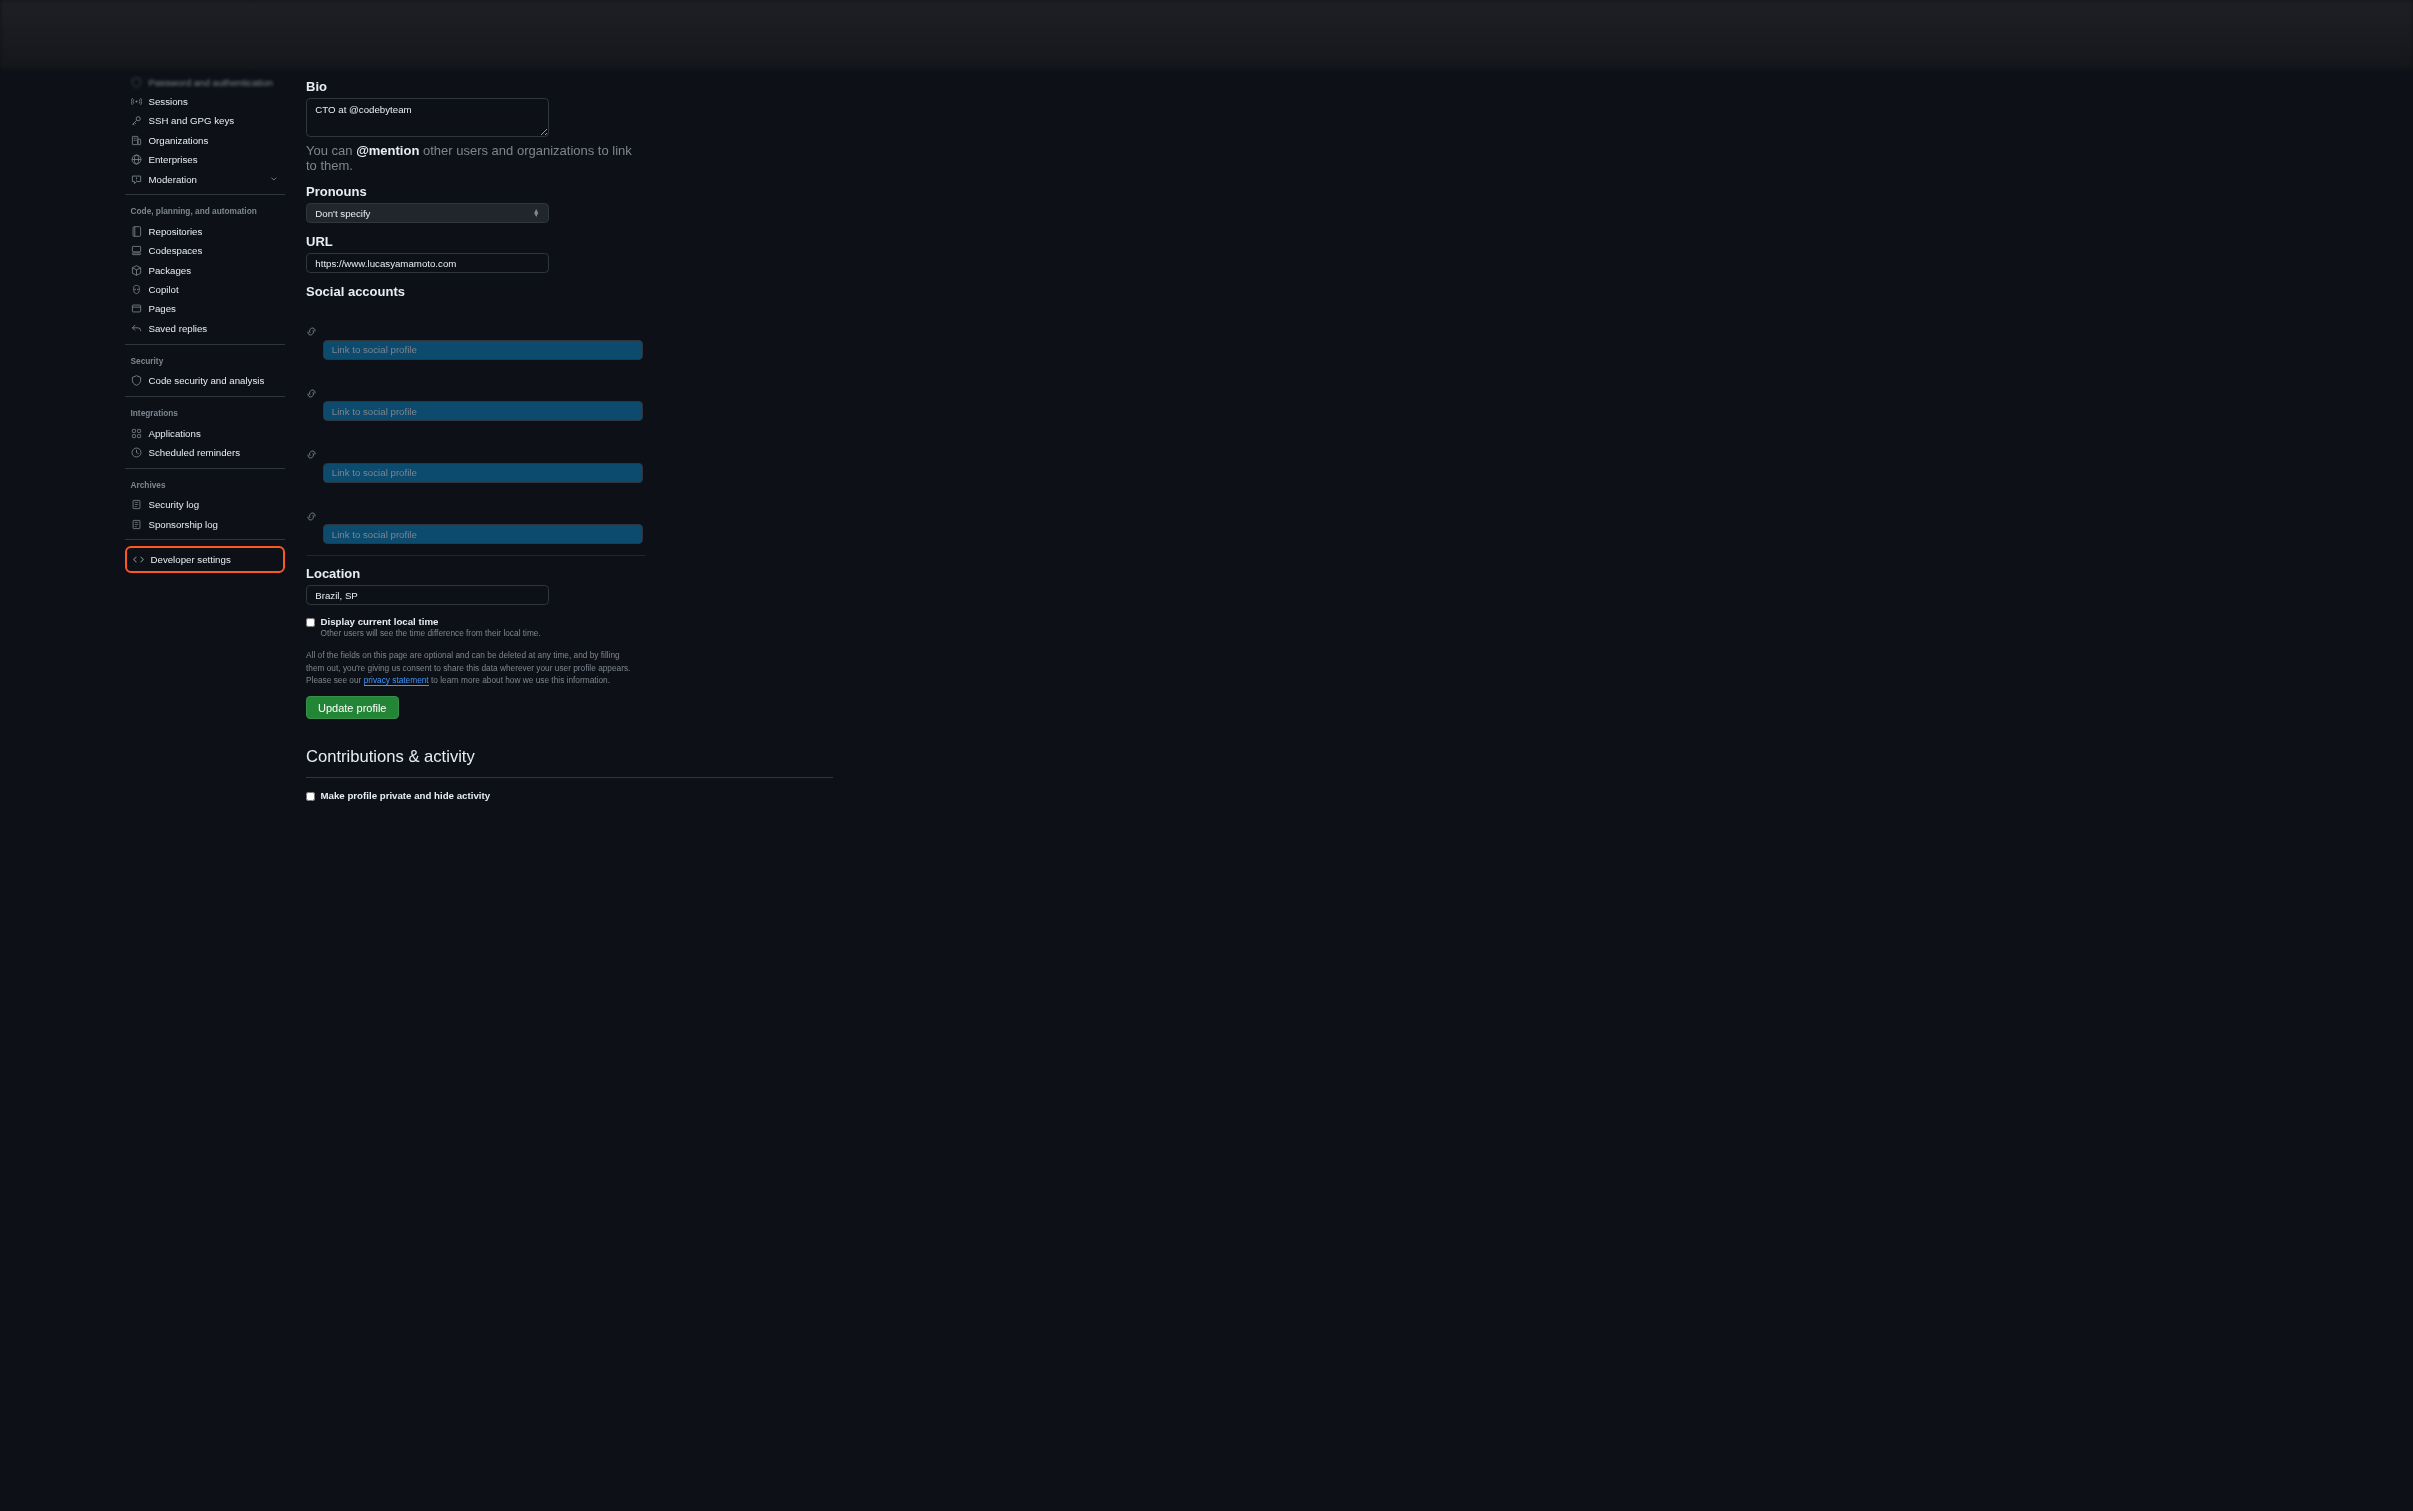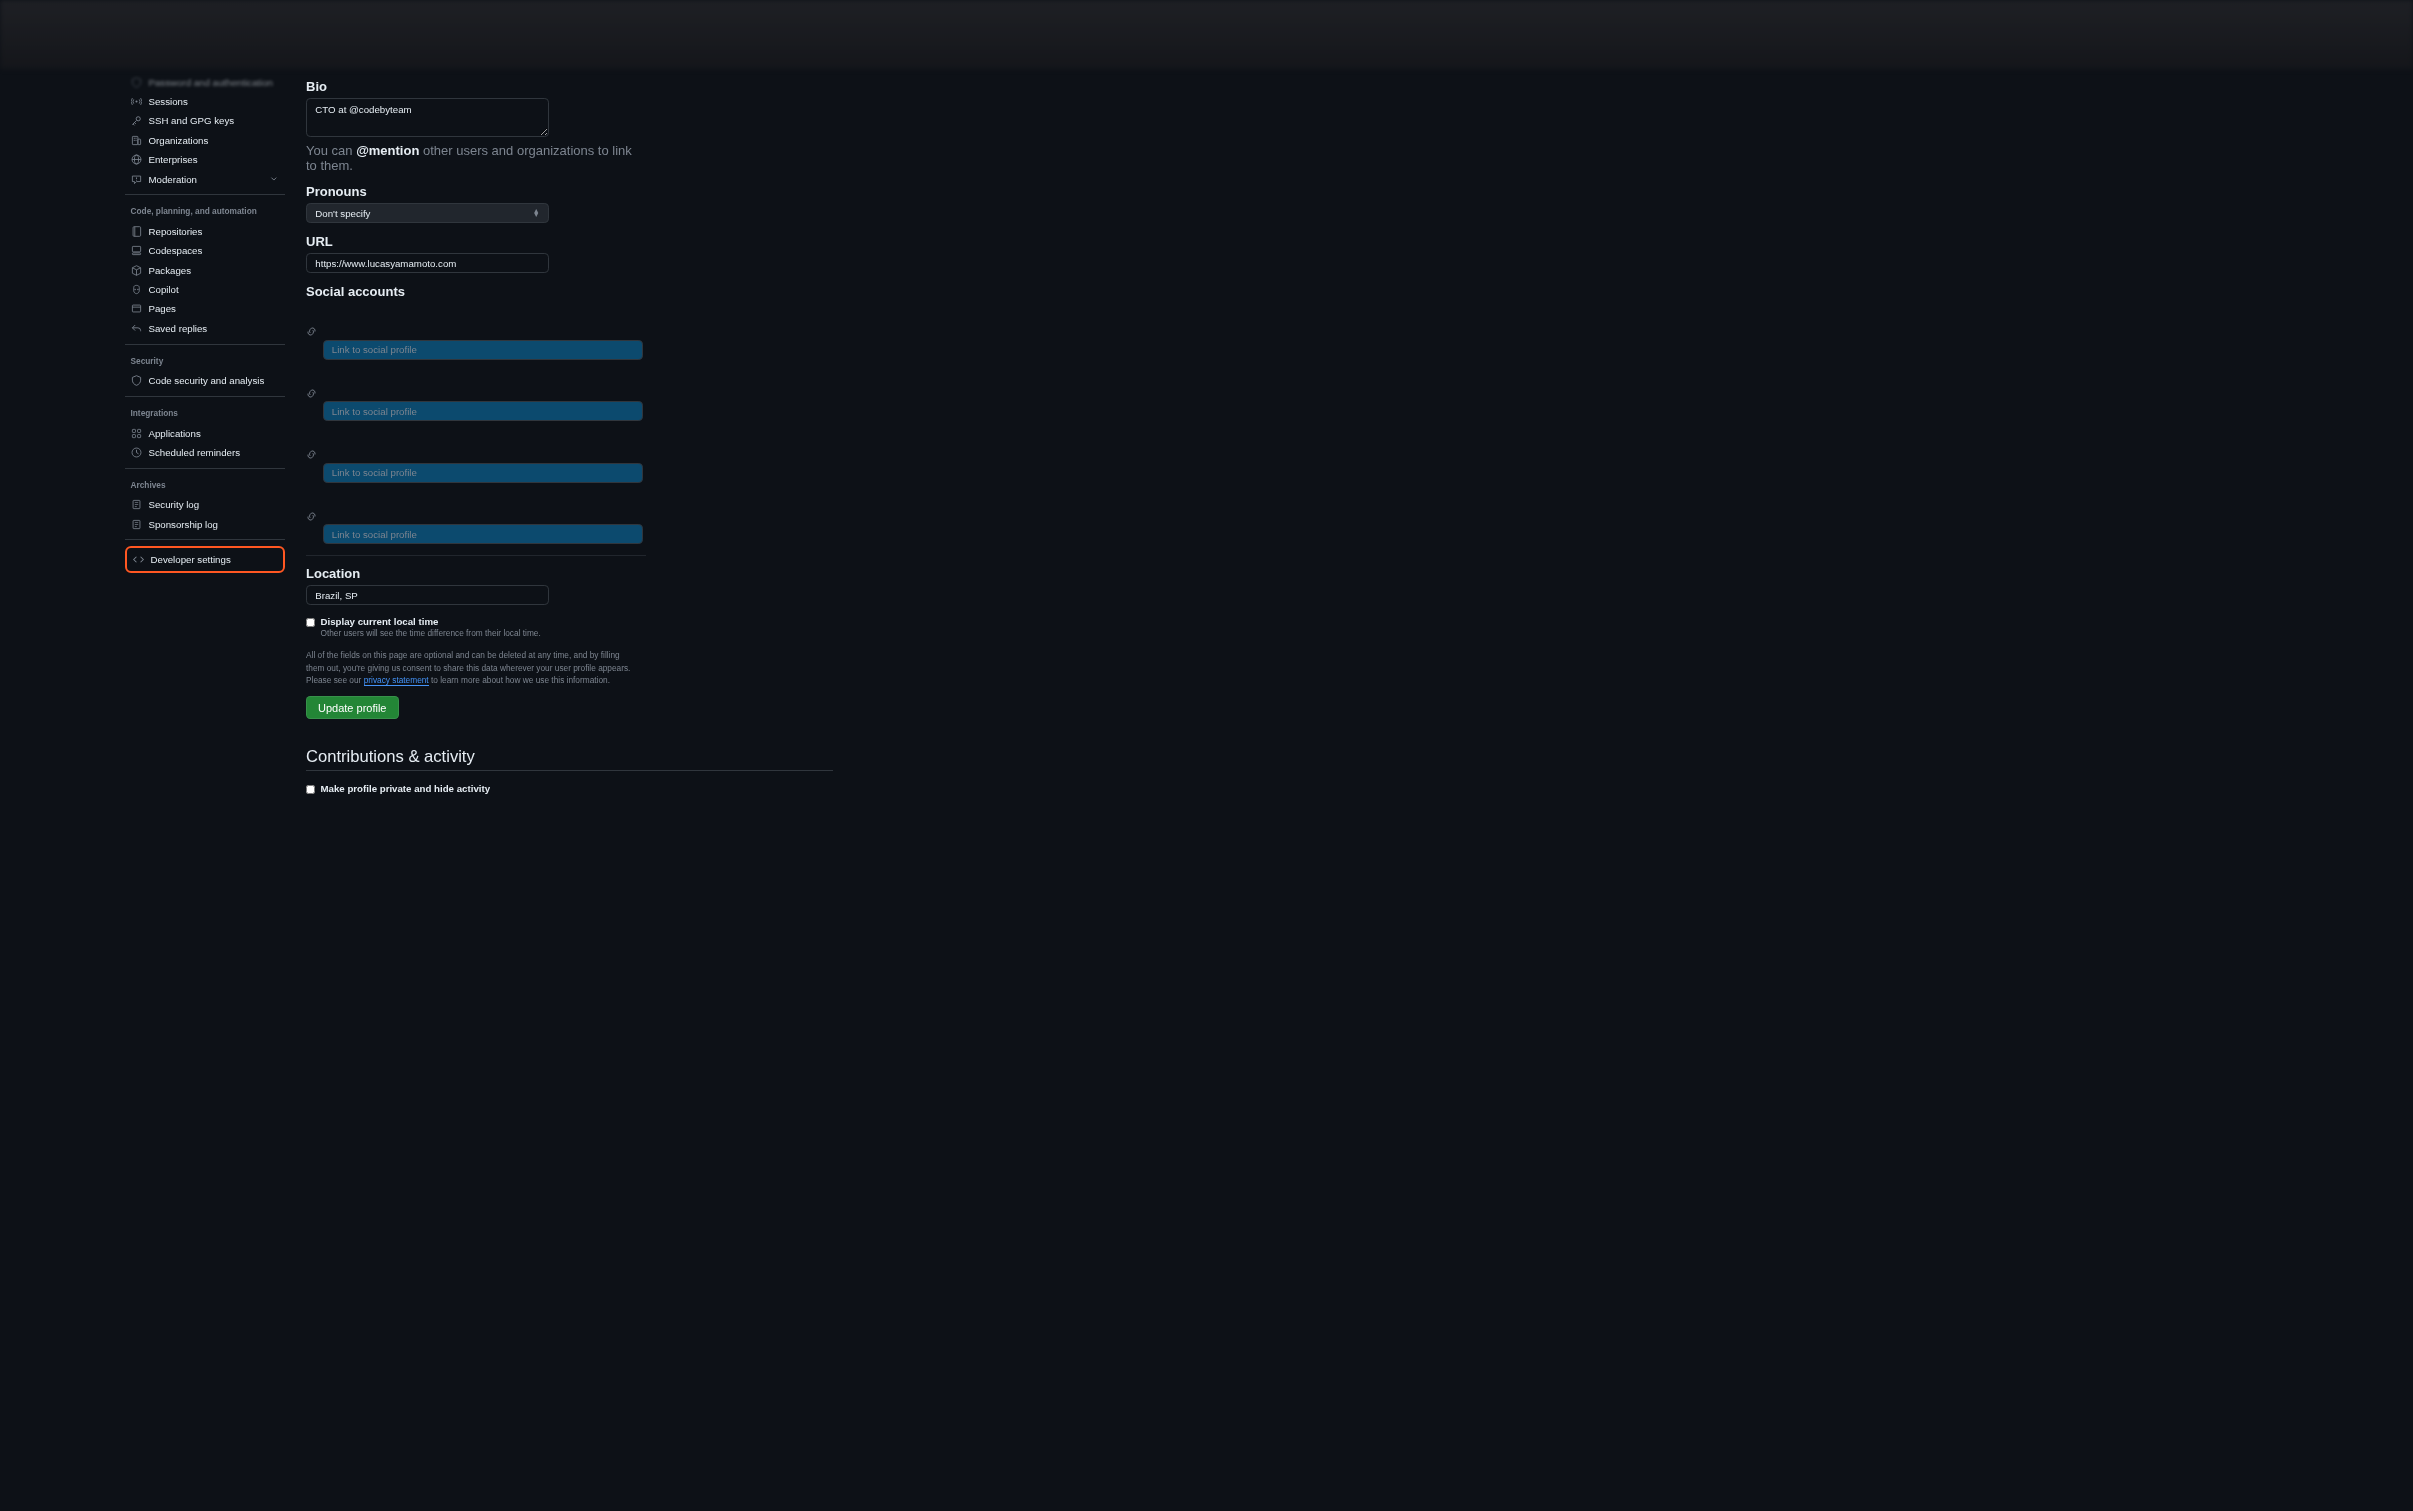--- a/index.html
+++ b/index.html
@@ -221,21 +221,21 @@
       font-size: 11px;
       font-weight: 500;
       cursor: pointer;
       margin-top: 9.7px;
     }
     .section-heading {
       font-size: 16.6px;
       font-weight: 400;
       color: #e6edf3;
       margin-top: 28px;
-      padding-bottom: 3px;
+      padding-bottom: 10px;
       border-bottom: 0.7px solid #30363d;
       margin-bottom: 12.5px;
     }
     .wider-divider {
       margin: 9.7px 0;
       border: none;
       border-top: 0.7px solid #21262d;
       max-width: 340px;
     }
   </style>

